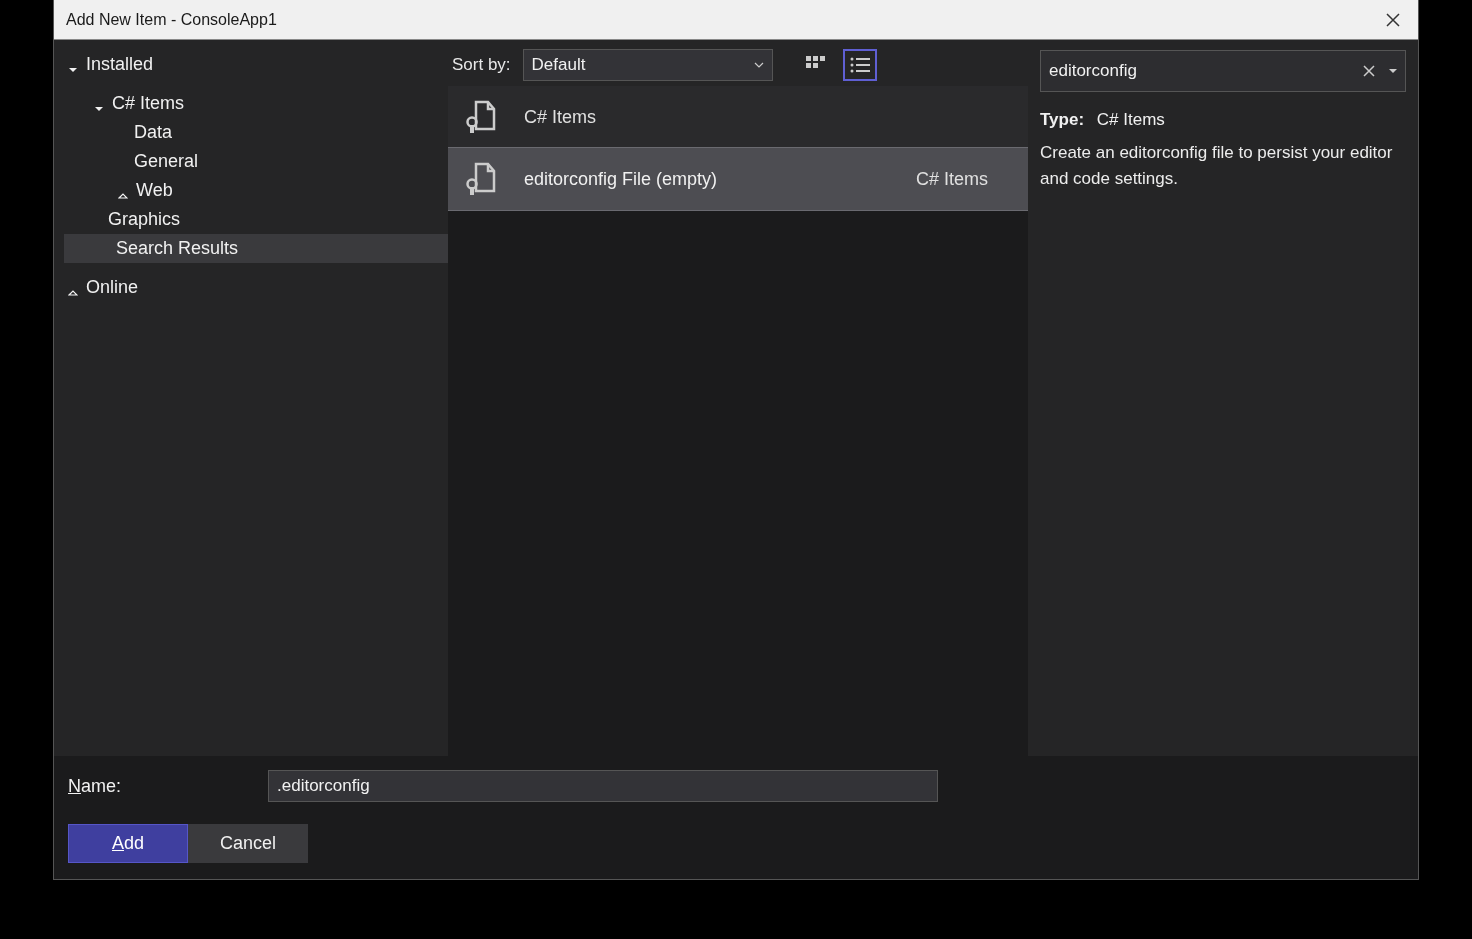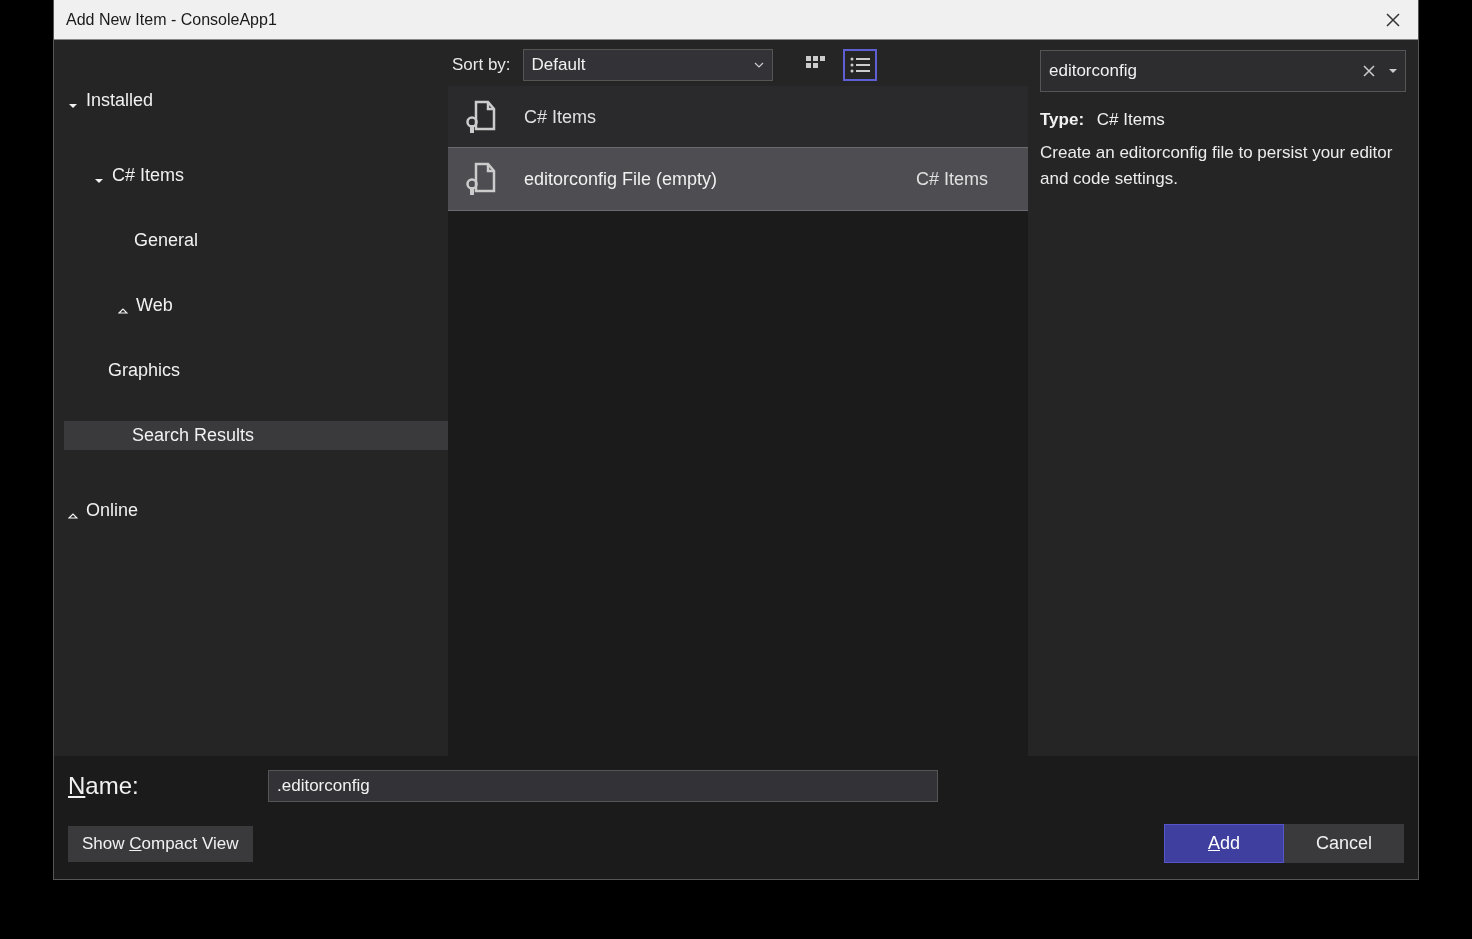--- a/index.html
+++ b/index.html
@@ -73,21 +73,20 @@
     padding:10px 0 0 10px;
     font-size:18px;
     color:var(--text-main);
   }
   .tree-item {
     display:flex;
     align-items:center;
     gap:6px;
     padding:4px 6px;
     cursor:pointer;
-    margin-top:36px;
   }
   .tree-item.level0 { padding-left:4px; }
   .tree-item.level1 { padding-left:30px; }
   .tree-item.level2 { padding-left:70px; }
   .tree-item .arrow {
     width:12px; height:12px;
     display:inline-block;
   }
   .arrow.expanded svg { transform:rotate(0deg); }
   .arrow.collapsed svg { transform:rotate(-90deg); }
@@ -197,21 +196,21 @@
     padding:14px 14px 16px 14px;
   }
   .name-row {
     display:flex;
     align-items:center;
     gap:10px;
     margin-bottom:22px;
   }
   .name-row label {
     color:var(--text-main);
-    font-size:24px;
+    font-size:18px;
     width:190px;
   }
   .name-row label .ul { text-decoration:underline; }
   .name-row input {
     width:670px;
     height:32px;
     background:var(--bg-input);
     border:1px solid #555;
     color:var(--text-main);
     font-size:17px;
@@ -282,34 +281,37 @@
       <div style="height:10px"></div>
       <div class="tree-item level1">
         <span class="arrow expanded">
           <svg width="10" height="10" viewBox="0 0 10 10">
               <path d="M1 3 L5 7 L9 3 Z" fill="#f1f1f1"></path>
             </svg>
         </span>
         <span>C# Items</span>
       </div>
       <div class="tree-item level2">
+        <span>Data</span>
+      </div>
+      <div class="tree-item level2">
         <span>General</span>
       </div>
       <div class="tree-item level2" style="padding-left:54px;">
         <span class="arrow collapsed">
           <svg width="10" height="10" viewBox="0 0 10 10">
               <path d="M3 1 L7 5 L3 9 Z" fill="none" stroke="#f1f1f1" stroke-width="1.2"></path>
             </svg>
         </span>
         <span>Web</span>
       </div>
       <div class="tree-item level1" style="padding-left:44px;">
         <span>Graphics</span>
       </div>
-      <div class="tree-item level1 selected" style="padding-left:68px;">
+      <div class="tree-item level1 selected" style="padding-left:52px;">
         <span>Search Results</span>
       </div>
       <div style="height:10px"></div>
       <div class="tree-item level0">
         <span class="arrow collapsed">
           <svg width="10" height="10" viewBox="0 0 10 10">
               <path d="M3 1 L7 5 L3 9 Z" fill="none" stroke="#f1f1f1" stroke-width="1.2"></path>
             </svg>
         </span>
         <span>Online</span>
@@ -396,21 +398,20 @@
     </div>
 
   </div>
 
   <div class="footer">
     <div class="name-row">
       <label><span class="ul">N</span><span>ame:</span></label>
       <input type="text" value=".editorconfig" style="">
     </div>
     <div class="buttons-row">
-      <button class="compact-btn"><span>Show </span><span class="ul">C</span><span>ompact View</span></button>
       <div class="right-btns">
         <button class="btn btn-primary"><span class="ul">A</span><span>dd</span></button>
         <button class="btn btn-secondary2">Cancel</button>
       </div>
     </div>
   </div>
 
 </div>
 
 </body></html>

